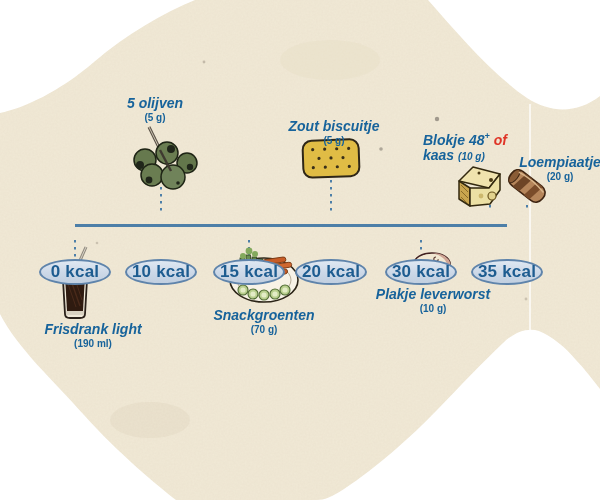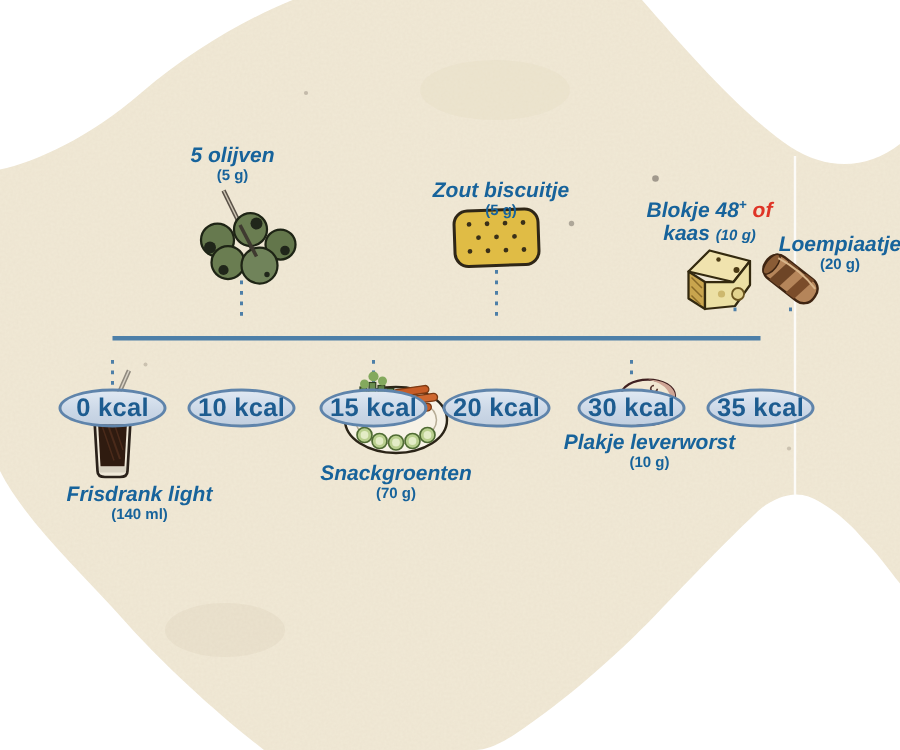--- a/index.html
+++ b/index.html
@@ -12,21 +12,21 @@
   .kcal-oval{
     position:absolute;top:213px;width:72px;height:26px;box-sizing:border-box;
     border:2px solid #5f84ab;border-radius:50%;
     background:linear-gradient(180deg,#dfe8f2 0%,#ccd8e7 55%,#c1cfe0 100%);
     color:#1d5c90;font-size:17px;font-weight:bold;text-align:center;
     line-height:22px;z-index:3;letter-spacing:.2px;margin-top:46px;
   }
   .food-label{position:absolute;z-index:3;text-align:center;color:#17639b;white-space:nowrap;}
   .food-title{font-size:14px;font-weight:bold;line-height:15px;font-style:italic;}
   .food-sub{font-size:10px;font-weight:bold;line-height:13px;}
-  .left-align{text-align:center;}
+  .left-align{text-align:left;}
   .or-word{color:#df3426;}
   sup{font-size:9px;}
   #timeline-line{
     position:absolute;left:75px;top:224px;width:432px;height:3px;
     background:#4d7fa8;z-index:2;
   }
 </style>
 </head>
 <body>
 
@@ -227,21 +227,21 @@
     <div class="food-title"><span>kaas</span> <span class="food-sub">(10 g)</span></div>
   </div>
 
   <div class="food-label" style="left:510px;top:155px;width:100px;">
     <div class="food-title">Loempiaatje</div>
     <div class="food-sub">(20 g)</div>
   </div>
 
   <div class="food-label" style="left:33px;top:322px;width:120px;">
     <div class="food-title">Frisdrank light</div>
-    <div class="food-sub">(140 ml)</div>
+    <div class="food-sub">(190 ml)</div>
   </div>
 
   <div class="food-label" style="left:204px;top:308px;width:120px;">
     <div class="food-title">Snackgroenten</div>
     <div class="food-sub">(70 g)</div>
   </div>
 
   <div class="food-label" style="left:373px;top:287px;width:120px;">
     <div class="food-title">Plakje leverworst</div>
     <div class="food-sub">(10 g)</div>

